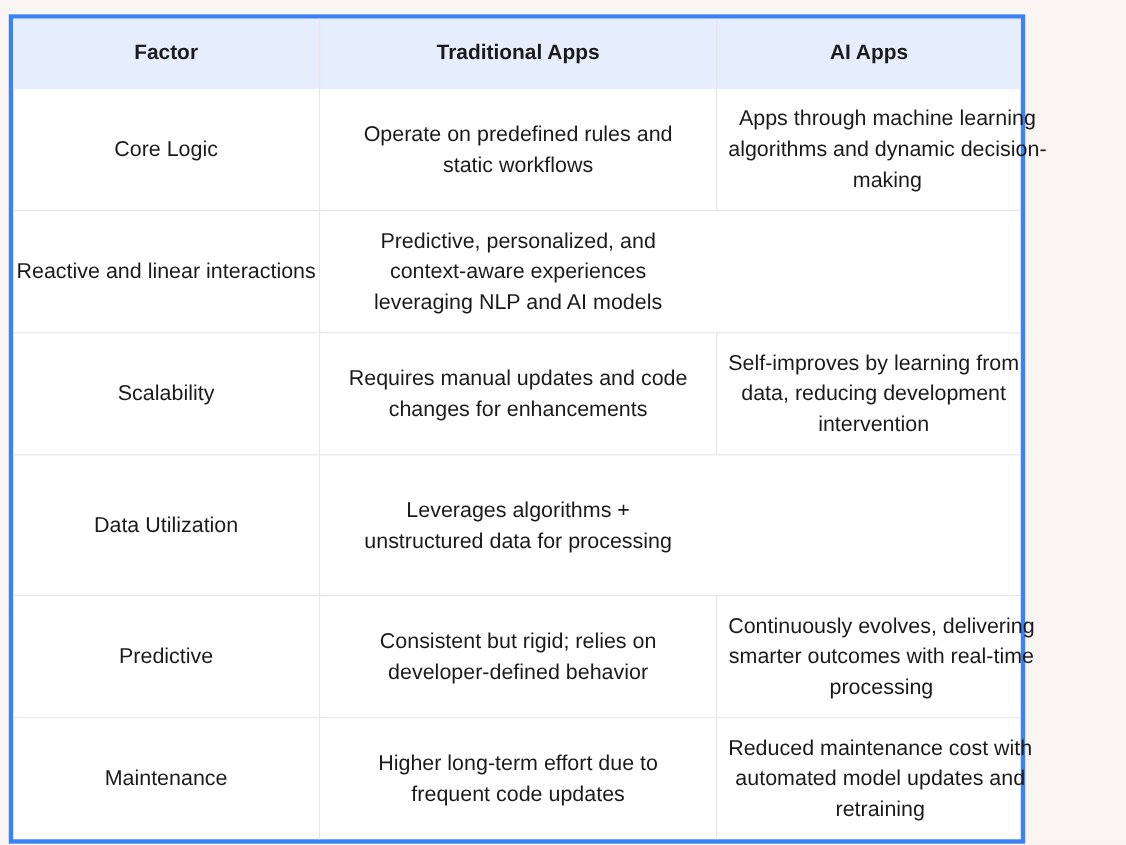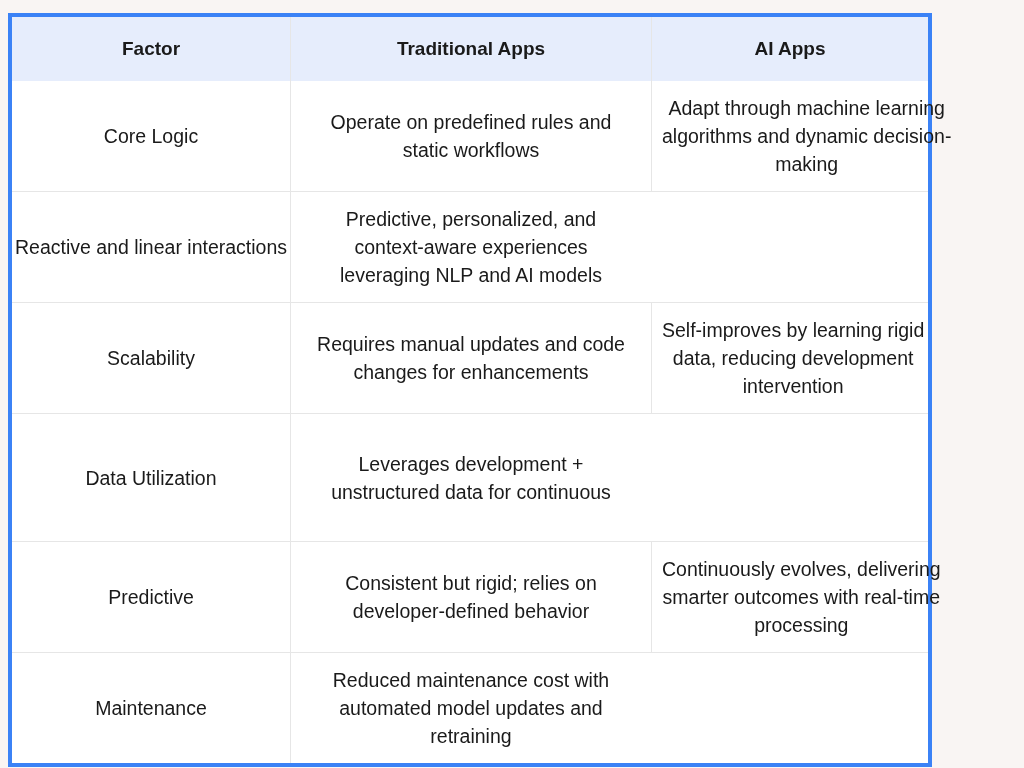--- a/index.html
+++ b/index.html
@@ -49,21 +49,21 @@
     <div class="cell">AI Apps</div>
   </div>
   <div id="body-rows">
       <div class="row" style="height: 110px;">
         <div class="cell">Core Logic</div>
         <div class="cell">
           <span class="line">Operate on predefined rules and</span>
           <span class="line">static workflows</span>
         </div>
         <div class="cell">
-          <span class="line">Adapt through machine learning</span>
+          <span class="line">Apps through machine learning</span>
           <span class="line">algorithms and dynamic decision-</span>
           <span class="line">making</span>
         </div>
       </div>
       <div class="row" style="height: 110px;">
         <div class="cell">
           <span class="line">Reactive and linear interactions</span>
         </div>
         <div class="cell">
           <span class="line">Predictive, personalized, and</span>
@@ -71,46 +71,50 @@
           <span class="line">leveraging NLP and AI models</span>
         </div>
       </div>
       <div class="row" style="height: 110px;">
         <div class="cell">Scalability</div>
         <div class="cell">
           <span class="line">Requires manual updates and code</span>
           <span class="line">changes for enhancements</span>
         </div>
         <div class="cell">
-          <span class="line">Self-improves by learning rigid</span>
+          <span class="line">Self-improves by learning from</span>
           <span class="line">data, reducing development</span>
           <span class="line">intervention</span>
         </div>
       </div>
       <div class="row" style="height: 127px;">
         <div class="cell">Data Utilization</div>
         <div class="cell">
-          <span class="line">Leverages development +</span>
-          <span class="line">unstructured data for continuous</span>
+          <span class="line">Leverages algorithms +</span>
+          <span class="line">unstructured data for processing</span>
         </div>
       </div>
       <div class="row" style="height: 110px;">
         <div class="cell">Predictive</div>
         <div class="cell">
           <span class="line">Consistent but rigid; relies on</span>
           <span class="line">developer-defined behavior</span>
         </div>
         <div class="cell">
           <span class="line">Continuously evolves, delivering</span>
           <span class="line">smarter outcomes with real-time</span>
           <span class="line">processing</span>
         </div>
       </div>
       <div class="row" style="height: 110px;">
         <div class="cell">Maintenance</div>
         <div class="cell">
+          <span class="line">Higher long-term effort due to</span>
+          <span class="line">frequent code updates</span>
+        </div>
+        <div class="cell">
           <span class="line">Reduced maintenance cost with</span>
           <span class="line">automated model updates and</span>
           <span class="line">retraining</span>
         </div>
       </div>
     </div>
 </div>
 
 </body></html>

